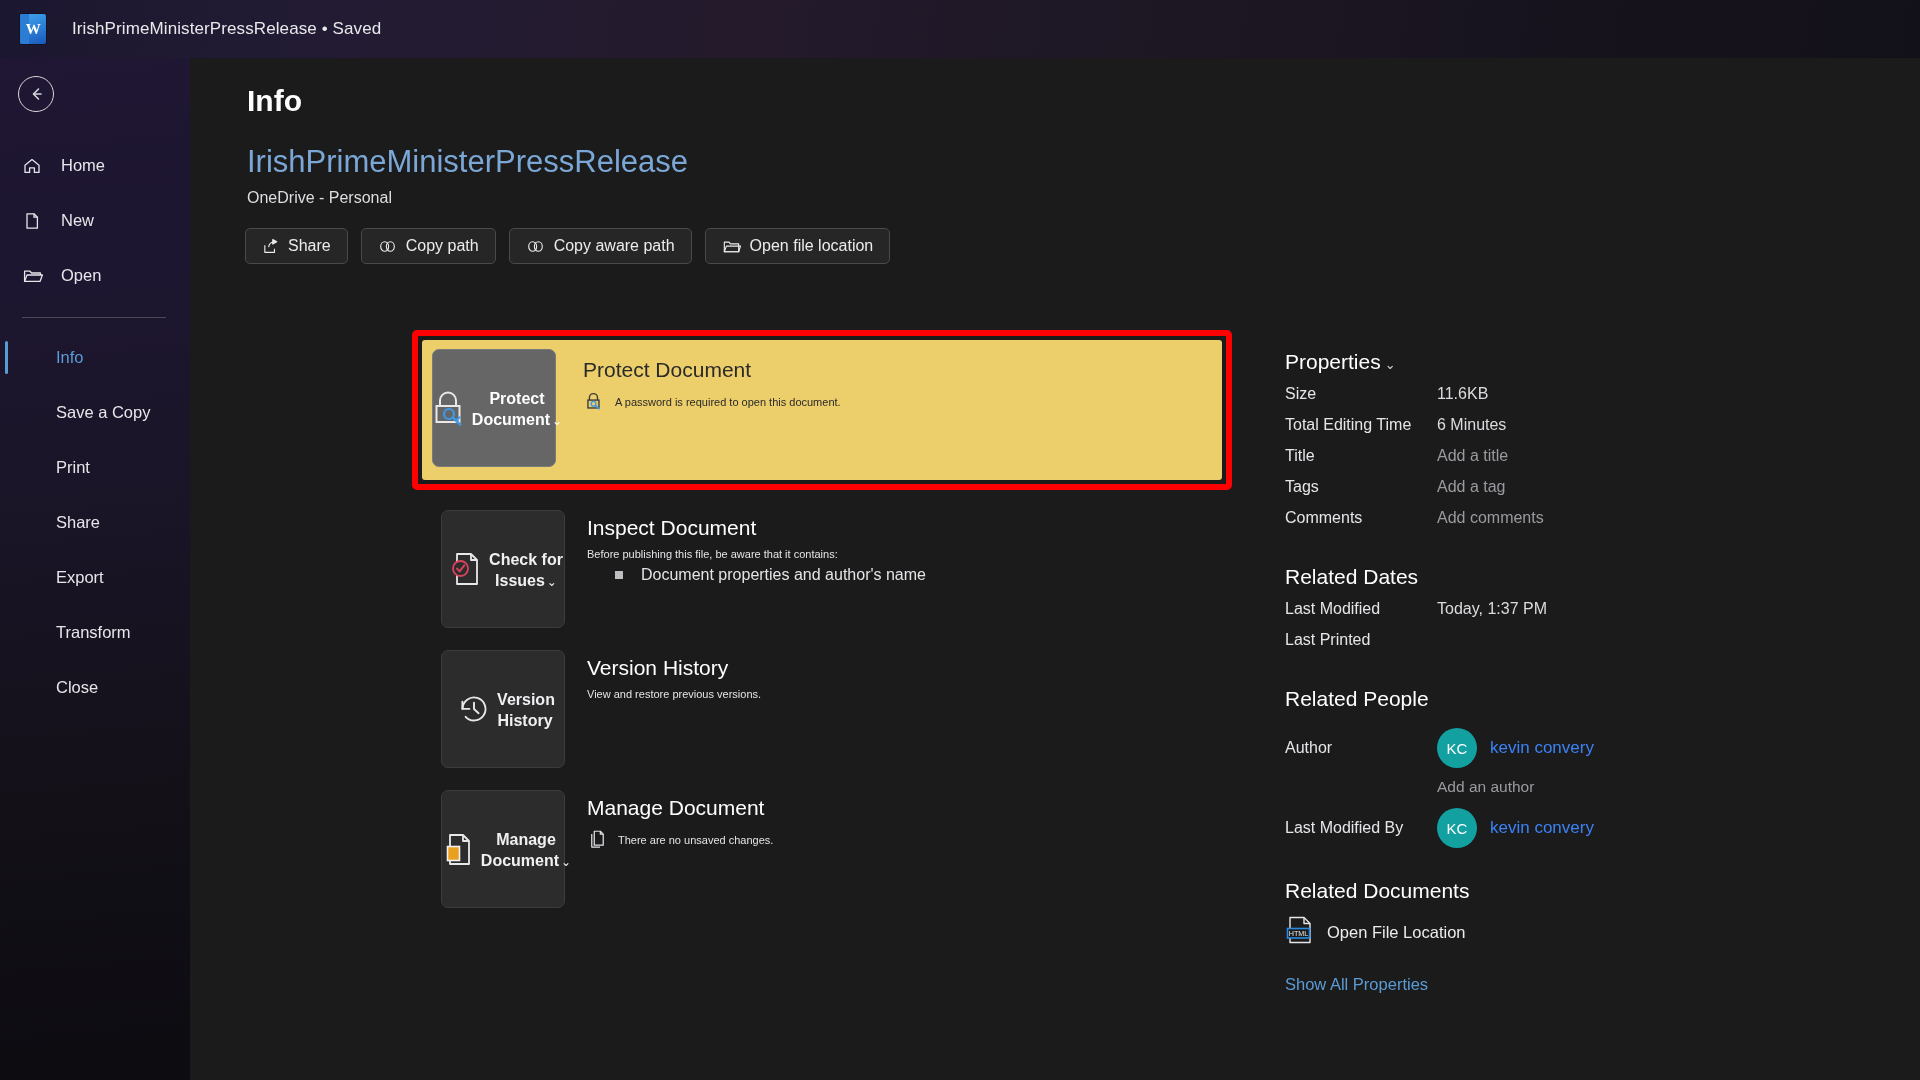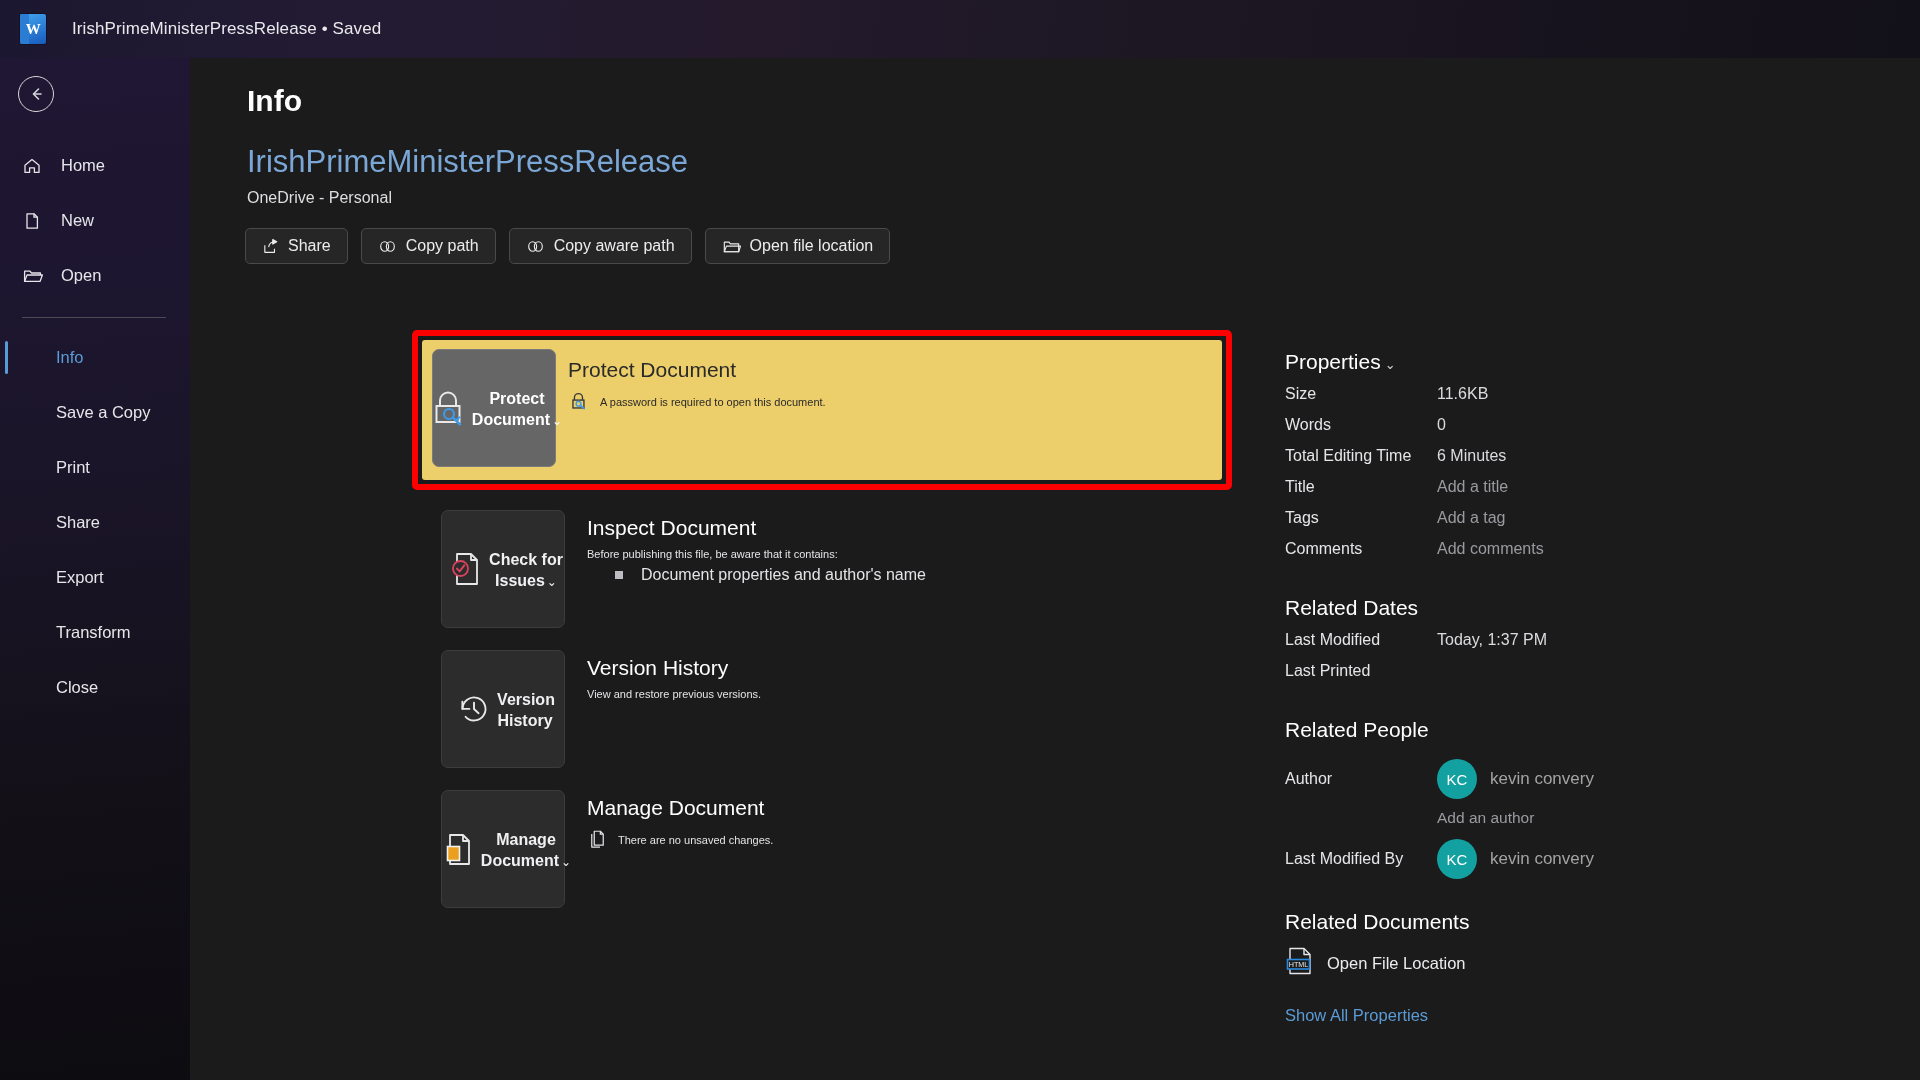--- a/index.html
+++ b/index.html
@@ -165,21 +165,21 @@
   .protect-card {
     width: 100%; height: 100%;
     background: #ecce6a; border-radius: 3px;
     display: flex; align-items: flex-start;
     padding: 9px 0 0 10px;
   }
   .protect-card .big-btn {
     background: #666666; border: 1px solid #7a7a7a;
   }
   .protect-card .big-btn .blabel { color: #ffffff; }
-  .protect-card .pbody { padding-left: 12px; padding-top: 9px; }
+  .protect-card .pbody { padding-left: 12px; padding-top: 9px; margin-left: 15px; }
   .protect-card .sec-title { color: #2a2a2a; }
   .protect-card .sec-line { color: #2a2a2a; }
 
   
   .props {
     position: absolute; left: 1095px; top: 292px;
     width: 560px;
   }
   .props-head {
     font-size: 21px; color: #ffffff; font-weight: 400;
@@ -199,21 +199,21 @@
   }
   .person-row { display: flex; align-items: center; min-height: 52px; }
   .person-row .k { width: 152px; color: #e6e6ea; font-size: 16px; flex: 0 0 auto; }
   .avatar {
     width: 40px; height: 40px; border-radius: 50%;
     background: #12a0a0;
     color: #ffffff; font-size: 15px;
     display: flex; align-items: center; justify-content: center;
     flex: 0 0 auto;
   }
-  .pname { margin-left: 13px; font-size: 17px; color: #a3a3a3; }
+  .pname { margin-left: 13px; font-size: 17px; color: #3b82f6; }
   .add-author {
     margin-left: 152px; font-size: 15.5px; color: #9a9aa0;
     padding: 4px 0 6px 0; cursor: pointer;
   }
   .related-doc { display: flex; align-items: center; gap: 12px; margin-top: 10px; cursor: pointer; }
   .related-doc .lbl { font-size: 16.5px; color: #ececef; }
   .show-all {
     margin-top: 25px; font-size: 16.5px; color: #5b9bd5; cursor: pointer;
   }
 </style>
@@ -455,24 +455,20 @@
 
       <div class="props-head">
         <span>Properties</span><span class="chev">⌄</span>
       </div>
 
       <div class="prow">
         <span class="k">Size</span>
         <span class="v">11.6KB</span>
       </div>
       <div class="prow">
-        <span class="k">Words</span>
-        <span class="v">0</span>
-      </div>
-      <div class="prow">
         <span class="k">Total Editing Time</span>
         <span class="v">6 Minutes</span>
       </div>
       <div class="prow">
         <span class="k">Title</span>
         <span class="v muted">Add a title</span>
       </div>
       <div class="prow">
         <span class="k">Tags</span>
         <span class="v muted">Add a tag</span>

